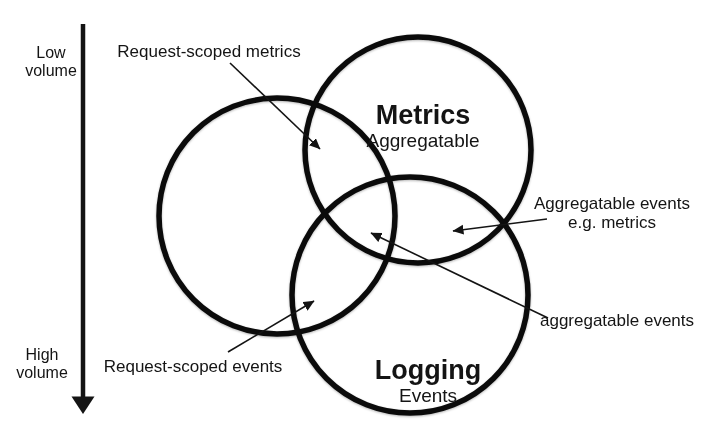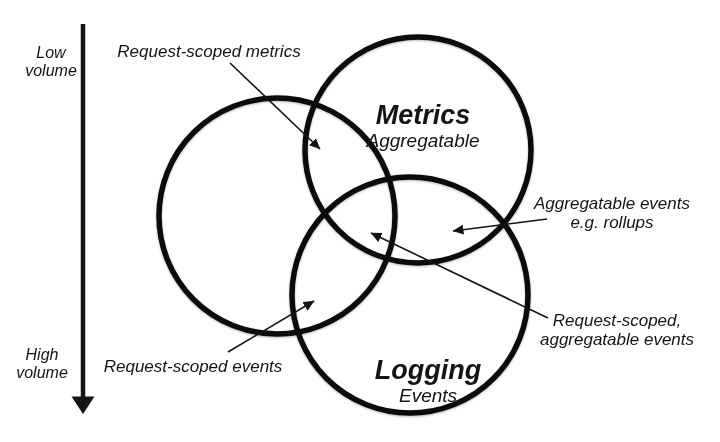--- a/index.html
+++ b/index.html
@@ -20,21 +20,20 @@
     position: absolute;
     left: 0;
     top: 0;
   }
   .label {
     position: absolute;
     transform: translateX(-50%);
     text-align: center;
     white-space: nowrap;
     color: #141414;
-    font-style: italic;
   }
   .circle-title {
     font-weight: bold;
     font-size: 27px;
     line-height: 28px;
     letter-spacing: 0px;
     margin-top: 32px;
   }
   .circle-sub {
     font-size: 19px;
@@ -101,23 +100,22 @@
 
   <div class="label" style="left:428px; top:324px;">
     <div class="circle-title">Logging</div>
     <div class="circle-sub">Events</div>
   </div>
 
   <div class="label annotation" style="left:209px; top:42px;">Request-scoped metrics</div>
 
   <div class="label annotation" style="left:612px; top:194px;">
     <div>Aggregatable events</div>
-    <div>e.g. rollups</div>
+    <div>e.g. metrics</div>
   </div>
 
   <div class="label annotation" style="left:617px; top:311px;">
-    <div>Request-scoped,</div>
     <div>aggregatable events</div>
   </div>
 
   <div class="label annotation" style="left:193px; top:357px;">Request-scoped events</div>
 
 </div>
 
 </body></html>

